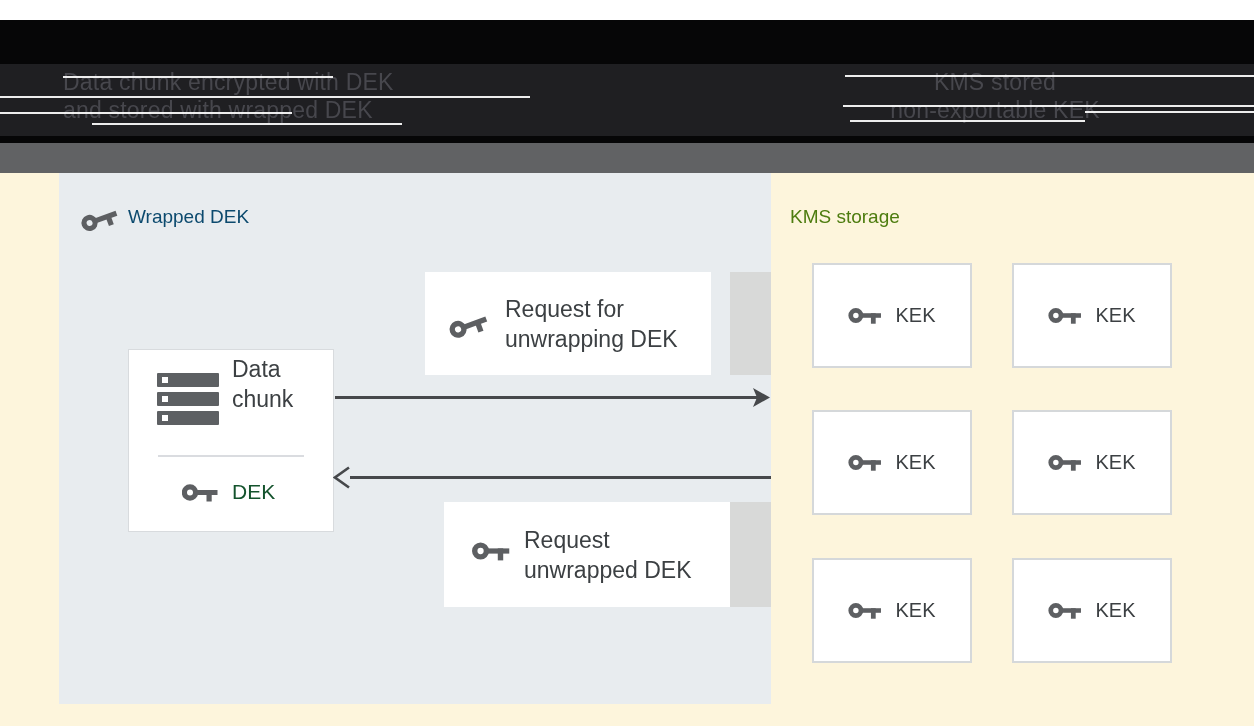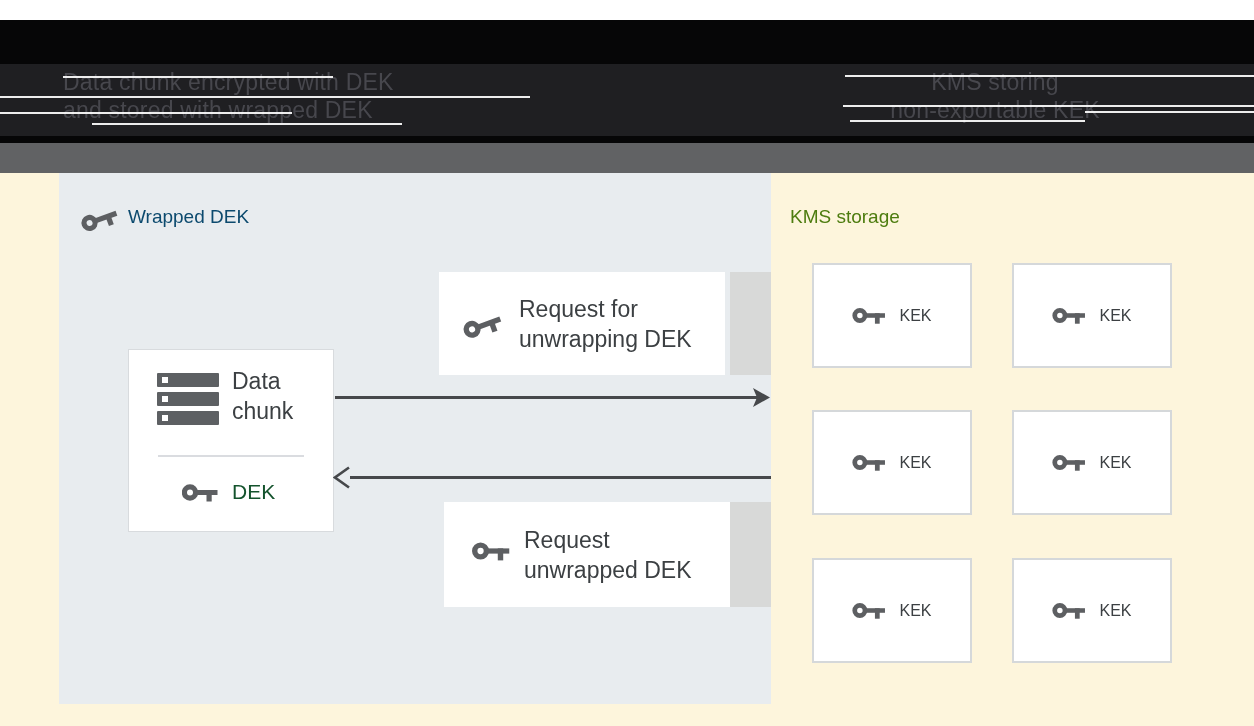--- a/index.html
+++ b/index.html
@@ -19,64 +19,64 @@
   
   .gray-band { position:absolute; left:0; top:123px; width:1254px; height:30px; background:#616264; }
 
   
   .panel-left { position:absolute; left:59px; top:153px; width:712px; height:531px; background:#e8ecef; }
   .panel-title { position:absolute; font-size:19px; color:#0c4a6e; }
   .wrapped-dek-title { left:69px; top:33px; }
 
   .white-box { position:absolute; background:#ffffff; }
   .data-chunk-box { left:69px; top:176px; width:206px; height:183px; border:1px solid #d8dbde; }
-  .request-box { left:380px; top:99px;  width:286px; height:103px;padding-left:17px; }
+  .request-box { left:366px; top:99px;  width:286px; height:103px;padding-left:17px; }
   .return-box  { left:385px; top:329px; width:286px; height:105px; }
   .side-strip  { position:absolute; width:41px; background:#d8d9d8; }
   .strip-request { left:671px; top:99px;  height:103px; }
   .strip-return  { left:671px; top:329px; height:105px; }
 
   .box-text { position:absolute; font-size:23px; line-height:30px; color:#3c4043; }
-  .data-chunk-text { left:103px; top:16px; }
+  .data-chunk-text { left:103px; top:4px; }
   .request-text { left:80px; top:22px; }
   .return-text  { left:80px; top:23px; }
 
   .box-divider { position:absolute; left:29px; top:105px; width:146px; height:2px; background:#dadce0; }
   .dek-label { position:absolute; left:103px; top:130px; font-size:21px; color:#14532d; }
 
   .icon { position:absolute; }
 
   
   .arrow-line { position:absolute; height:2.5px; background:#46484b; }
   .line-request { left:276px; top:223px; width:424px; }
   .line-return  { left:291px; top:303px; width:421px; }
   .arrowhead { position:absolute; }
   .head-request { left:694px; top:215px; }
   .head-return  { left:274px; top:293px; }
 
   
   .kms-title { left:790px; top:186px; position:absolute; font-size:19px; color:#4d7c0f; }
   .kek-box { position:absolute; width:160px; height:105px; background:#ffffff; border:2px solid #d5d8da;
              display:flex; align-items:center; justify-content:center; gap:13px; }
-  .kek-label { font-size:16px; color:#3c4043; }
+  .kek-label { font-size:20px; color:#3c4043; }
   .kek-box svg { flex:0 0 auto; }
 </style>
 </head>
 <body>
 
 <div class="stage">
 
   <div class="header-black">
     <div class="caption-band"></div>
     <div class="caption caption-left">
       <div>Data chunk encrypted with DEK</div>
       <div>and stored with wrapped DEK</div>
     </div>
     <div class="caption caption-right">
-      <div>KMS storing</div>
+      <div>KMS stored</div>
       <div>non-exportable KEK</div>
     </div>
     <div class="hairline" style="left:63px;  top:56px;  width:270px;"></div>
     <div class="hairline" style="left:0;     top:76px;  width:530px;"></div>
     <div class="hairline" style="left:0;     top:92px;  width:292px;"></div>
     <div class="hairline" style="left:92px;  top:103px; width:310px;"></div>
     <div class="hairline" style="left:845px; top:55px;  width:409px;"></div>
     <div class="hairline" style="left:843px; top:85px;  width:411px;"></div>
     <div class="hairline" style="left:850px; top:100px; width:235px;"></div>
     <div class="hairline" style="left:1085px;top:91px;  width:169px;"></div>

